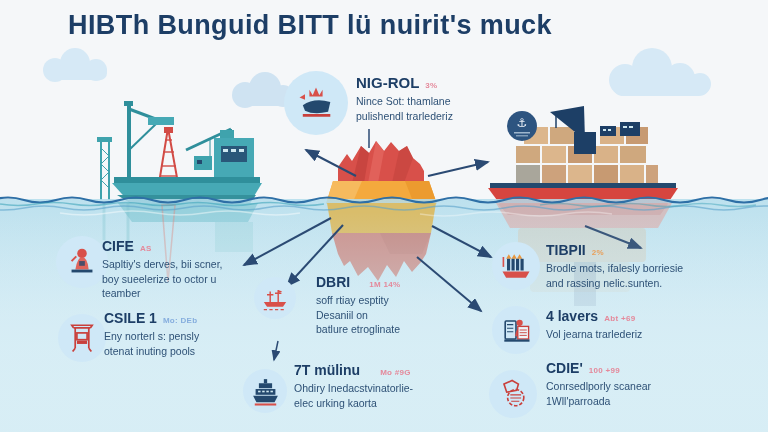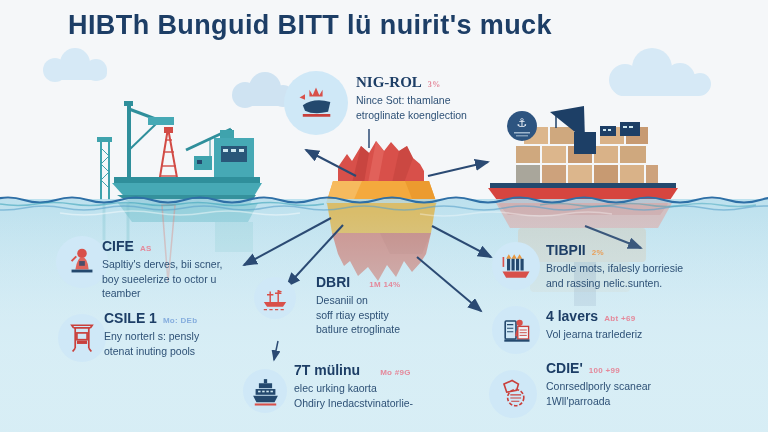--- a/index.html
+++ b/index.html
@@ -5,21 +5,21 @@
   html,body{margin:0;padding:0;background:#e8ecef;}
   .canvas{position:relative;width:768px;height:432px;background:#f5f7f9;overflow:hidden;
           font-family:"Liberation Sans",sans-serif;}
   .scene{position:absolute;left:0;top:0;width:768px;height:432px;}
   .title{position:absolute;top:10px;left:0;width:620px;text-align:center;
          font-size:27px;font-weight:800;color:#1d3e66;letter-spacing:.4px;}
   .circle{position:absolute;border-radius:50%;background:#cfe8f7;
           display:flex;align-items:center;justify-content:center;}
   .txt{position:absolute;}
   .heading{font-weight:800;color:#1d3e66;font-size:14px;line-height:17px;white-space:nowrap;}
-  .heading.big{font-size:15px;font-family:Liberation Serif, serif;}
+  .heading.big{font-size:15px;}
   .badge{font-size:8px;font-weight:700;margin-left:6px;letter-spacing:.3px;}
   .line{font-size:10.5px;color:#2e5176;line-height:14.5px;font-weight:500;white-space:nowrap;}
 </style>
 </head>
 <body>
 
 <div class="canvas">
 
   <svg class="scene" viewBox="0 0 768 432">
     <defs>
@@ -200,21 +200,21 @@
     <svg width="44" height="44" viewBox="0 0 40 40">
       <path d="M14,8 L17,13 L20,6 L23,13 L26,8 L26,14 L14,14 Z" fill="#d8504a"></path>
       <path d="M10,12 l-5,3 l5,2 z" fill="#d8504a"></path>
       <path d="M8,22 q10,-7 25,-3 l-2,9 q-13,3 -21,-1 z" fill="#24496e"></path>
       <rect x="8" y="30" width="25" height="2.5" fill="#c9403c"></rect>
     </svg>
   </div>
   <div class="txt" style="left:356px;top:74px;width:200px">
     <div class="heading big"><span>NIG-ROL</span><span class="badge" style="color: rgb(228, 137, 155);">3%</span></div>
     <div class="line">Nince Sot: thamlane</div>
-    <div class="line">etroglinate koenglection</div>
+    <div class="line">pulishendl trarlederiz</div>
   </div>
 
   <div class="circle" style="left:56px;top:236px;width:52px;height:52px">
     <svg width="38" height="38" viewBox="0 0 40 40">
       <circle cx="20" cy="11" r="5" fill="#d8504a"></circle>
       <path d="M13,28 q2,-13 7,-13 q6,0 7,13 z" fill="#e0655c"></path>
       <rect x="17" y="19" width="6" height="5" fill="#24496e" opacity="0.8"></rect>
       <path d="M14,14 l-5,5" stroke="#d8504a" stroke-width="2" fill="none"></path>
       <rect x="9" y="28" width="22" height="3" fill="#24496e"></rect>
     </svg>
@@ -247,42 +247,42 @@
       <polygon points="6,25 34,25 30,31 10,31" fill="#d8504a"></polygon>
       <g stroke="#d8504a" stroke-width="1.8" fill="none">
         <path d="M14,12 V25 M24,10 V25 M10,16 H18 M20,14 H28"></path>
       </g>
       <path d="M24,10 l5,2 l-5,2 z" fill="#d8504a"></path>
       <line x1="6" y1="34.5" x2="34" y2="34.5" stroke="#d8504a" stroke-width="1.5" stroke-dasharray="4,3"></line>
     </svg>
   </div>
   <div class="txt" style="left:316px;top:274px;width:160px">
     <div class="heading"><span>DBRI</span><span class="badge" style="color: rgb(228, 137, 155); margin-left: 19px;">1M 14%</span></div>
+    <div class="line">soff rtiay esptity</div>
     <div class="line">Desaniil on</div>
-    <div class="line">soff rtiay esptity</div>
     <div class="line">batlure etroglinate</div>
   </div>
 
   <div class="circle" style="left:243px;top:369px;width:44px;height:44px">
     <svg width="33" height="33" viewBox="0 0 40 40">
       <rect x="18" y="5" width="4" height="5" fill="#24496e"></rect>
       <rect x="12" y="10" width="16" height="6" fill="#24496e"></rect>
       <rect x="8" y="17" width="24" height="7" fill="#24496e"></rect>
       <polygon points="5,25 35,25 31,33 9,33" fill="#24496e"></polygon>
       <rect x="11" y="19" width="3" height="2" fill="#cfe8f0"></rect>
         <rect x="16" y="19" width="3" height="2" fill="#cfe8f0"></rect>
       <rect x="21" y="19" width="3" height="2" fill="#cfe8f0"></rect>
         <rect x="26" y="19" width="3" height="2" fill="#cfe8f0"></rect>
       <rect x="7" y="34.5" width="26" height="2.5" fill="#d8504a"></rect>
     </svg>
   </div>
   <div class="txt" style="left:294px;top:362px;width:200px">
     <div class="heading"><span>7T mülinu</span><span class="badge" style="color: rgb(228, 137, 155); margin-left: 20px;">Mo #9G</span></div>
+    <div class="line">Ohdiry Inedacstvinatorlie-</div>
     <div class="line">elec urking kaorta</div>
-    <div class="line">Ohdiry Inedacstvinatorlie-</div>
   </div>
 
   <div class="circle" style="left:492px;top:242px;width:48px;height:48px">
     <svg width="36" height="36" viewBox="0 0 40 40">
       <path d="M9,12 L12,7 L15,12 L18,7 L21,12 L24,7 L27,12 Z" fill="#e8973f"></path>
       <rect x="10" y="12" width="3.5" height="13" fill="#24496e"></rect>
         <rect x="15" y="12" width="3.5" height="13" fill="#24496e"></rect>
       <rect x="20" y="12" width="3.5" height="13" fill="#24496e"></rect>
         <rect x="25" y="12" width="3.5" height="13" fill="#24496e"></rect>
       <line x1="6" y1="10" x2="6" y2="21" stroke="#d8504a" stroke-width="1.8"></line>

